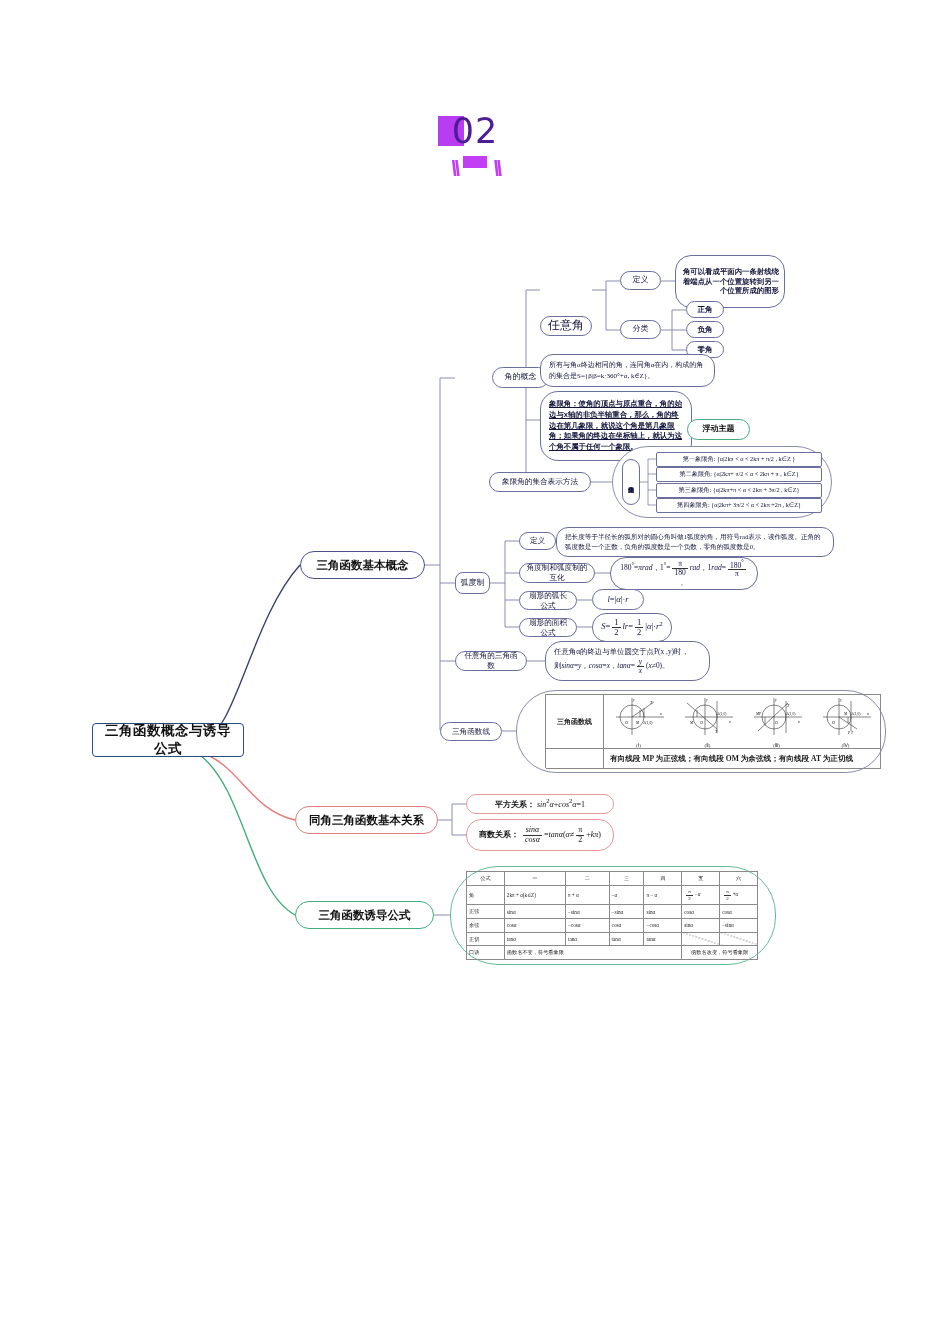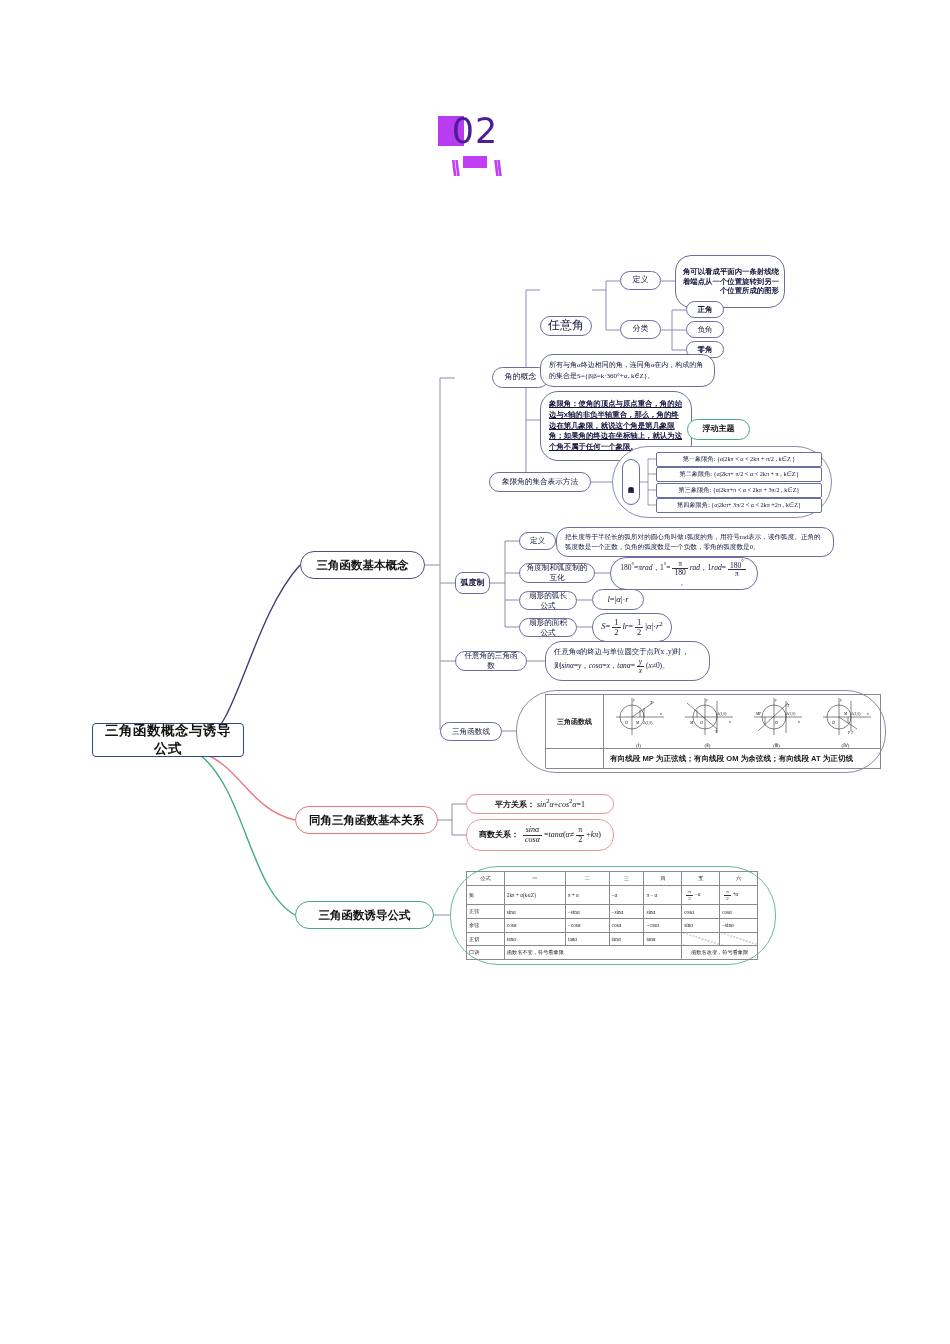--- a/index.html
+++ b/index.html
@@ -165,21 +165,21 @@
 <div class="node soft n-blue" style="left:675px; top:255px; width:110px; height:53px; border-radius:16px; align-items:center;">
   <span class="txt" style="font-size:7.4px; font-weight:700; line-height:1.35; padding:2px 5px;text-align:right;">角可以看成平面内一条射线绕着端点从一个位置旋转到另一个位置所成的图形</span>
 </div>
 
 <div class="node pill n-blue" style="left:620px; top:320px; width:41px; height:19px; font-size:8px;">
   <span class="txt">分类</span>
 </div>
 <div class="node pill n-blue" style="left:686px; top:301px; width:38px; height:17px; font-size:7.5px; font-weight:700;">
   <span class="txt">正角</span>
 </div>
-<div class="node pill n-blue" style="left:686px; top:321px; width:38px; height:17px; font-size:7.5px; font-weight:400;">
+<div class="node pill n-blue" style="left:686px; top:321px; width:38px; height:17px; font-size:7.5px; font-weight:700;">
   <span class="txt">负角</span>
 </div>
 <div class="node pill n-blue" style="left:686px; top:341px; width:38px; height:17px; font-size:7.5px; font-weight:700;">
   <span class="txt">零角</span>
 </div>
 
 <div class="node soft n-blue serif" style="left:540px; top:354px; width:175px; height:33px; border-radius:13px;">
   <span class="txt-l" style="font-size:7px; line-height:1.55;">所有与角α终边相同的角，连同角α在内，构成的角的集合是S={β|β=k·360°+α, k∈Z}。</span>
 </div>
 
@@ -217,21 +217,21 @@
 </div>
 <div class="node rrect n-blue" style="left:656px; top:498px; width:166px; height:15px; border-radius:2px;">
   <span class="txt" style="font-size:6.2px; font-family:'Liberation Serif',serif;">第四象限角: {α|2kπ+ 3π/2 &lt; α &lt; 2kπ +2π , k∈Z}</span>
 </div>
 
 <div class="node pill n-green" style="left:687px; top:419px; width:63px; height:21px; font-size:8px; font-weight:700; border-color:#44ab7f;">
   <span class="txt">浮动主题</span>
 </div>
 
 <div class="node pill n-blue" style="left:455px; top:572px; width:35px; height:22px; font-size:8px; border-radius:8px;">
-  <span class="txt" style="padding:0;font-weight:bold;">弧度制</span>
+  <span class="txt" style="padding:0;">弧度制</span>
 </div>
 
 <div class="node pill n-blue" style="left:519px; top:532px; width:37px; height:18px; font-size:7.6px;">
   <span class="txt">定义</span>
 </div>
 <div class="node soft n-blue serif" style="left:556px; top:527px; width:278px; height:30px; border-radius:12px;">
   <span class="txt-l" style="font-size:6.6px; line-height:1.5;">把长度等于半径长的弧所对的圆心角叫做1弧度的角，用符号rad表示，读作弧度。正角的弧度数是一个正数，负角的弧度数是一个负数，零角的弧度数是0。</span>
 </div>
 
 <div class="node pill n-blue" style="left:519px; top:563px; width:76px; height:20px; font-size:7.6px;">
@@ -364,21 +364,21 @@
           <text x="15" y="29" font-size="4" font-style="italic" font-family="serif">O</text>
           <text x="27" y="20" font-size="3.6" font-style="italic" font-family="serif">M</text>
           <text x="34" y="20" font-size="3.6" font-family="serif">A(1,0)</text>
           <text x="31" y="39" font-size="3.6" font-style="italic" font-family="serif">P T</text>
         </svg>
         <div class="figcap">(Ⅳ)</div>
       </div>
     </div>
   </div>
   <div style="position:absolute; left:58px; top:54px; right:0; height:20px; border-bottom:0.7px solid #888; border-right:0.7px solid #888; display:flex; align-items:center;">
-    <span style="font-size:7.6px; padding-left:6px; font-family:Liberation Sans, sans-serif; font-weight:700;">有向线段 MP 为正弦线；有向线段 OM 为余弦线；有向线段 AT 为正切线</span>
+    <span style="font-size:7.6px; padding-left:6px; font-family:Liberation Serif, serif; font-weight:700;">有向线段 MP 为正弦线；有向线段 OM 为余弦线；有向线段 AT 为正切线</span>
   </div>
   <div style="position:absolute; left:0; top:54px; width:58px; height:20px; border-right:0.7px solid #888; border-bottom:0.7px solid #888;"></div>
 </div>
 
 <div class="node pill n-red-b" style="left:295px; top:806px; width:143px; height:28px; font-size:11.5px;">
   <span class="txt">同角三角函数基本关系</span>
 </div>
 <div class="node soft n-red serif" style="left:466px; top:794px; width:148px; height:20px; border-radius:10px;">
   <span class="txt" style="font-size:8px;">
     <b>平方关系：</b>&nbsp;<i>sin</i><sup>2</sup><i>α</i>+<i>cos</i><sup>2</sup><i>α</i>=1

